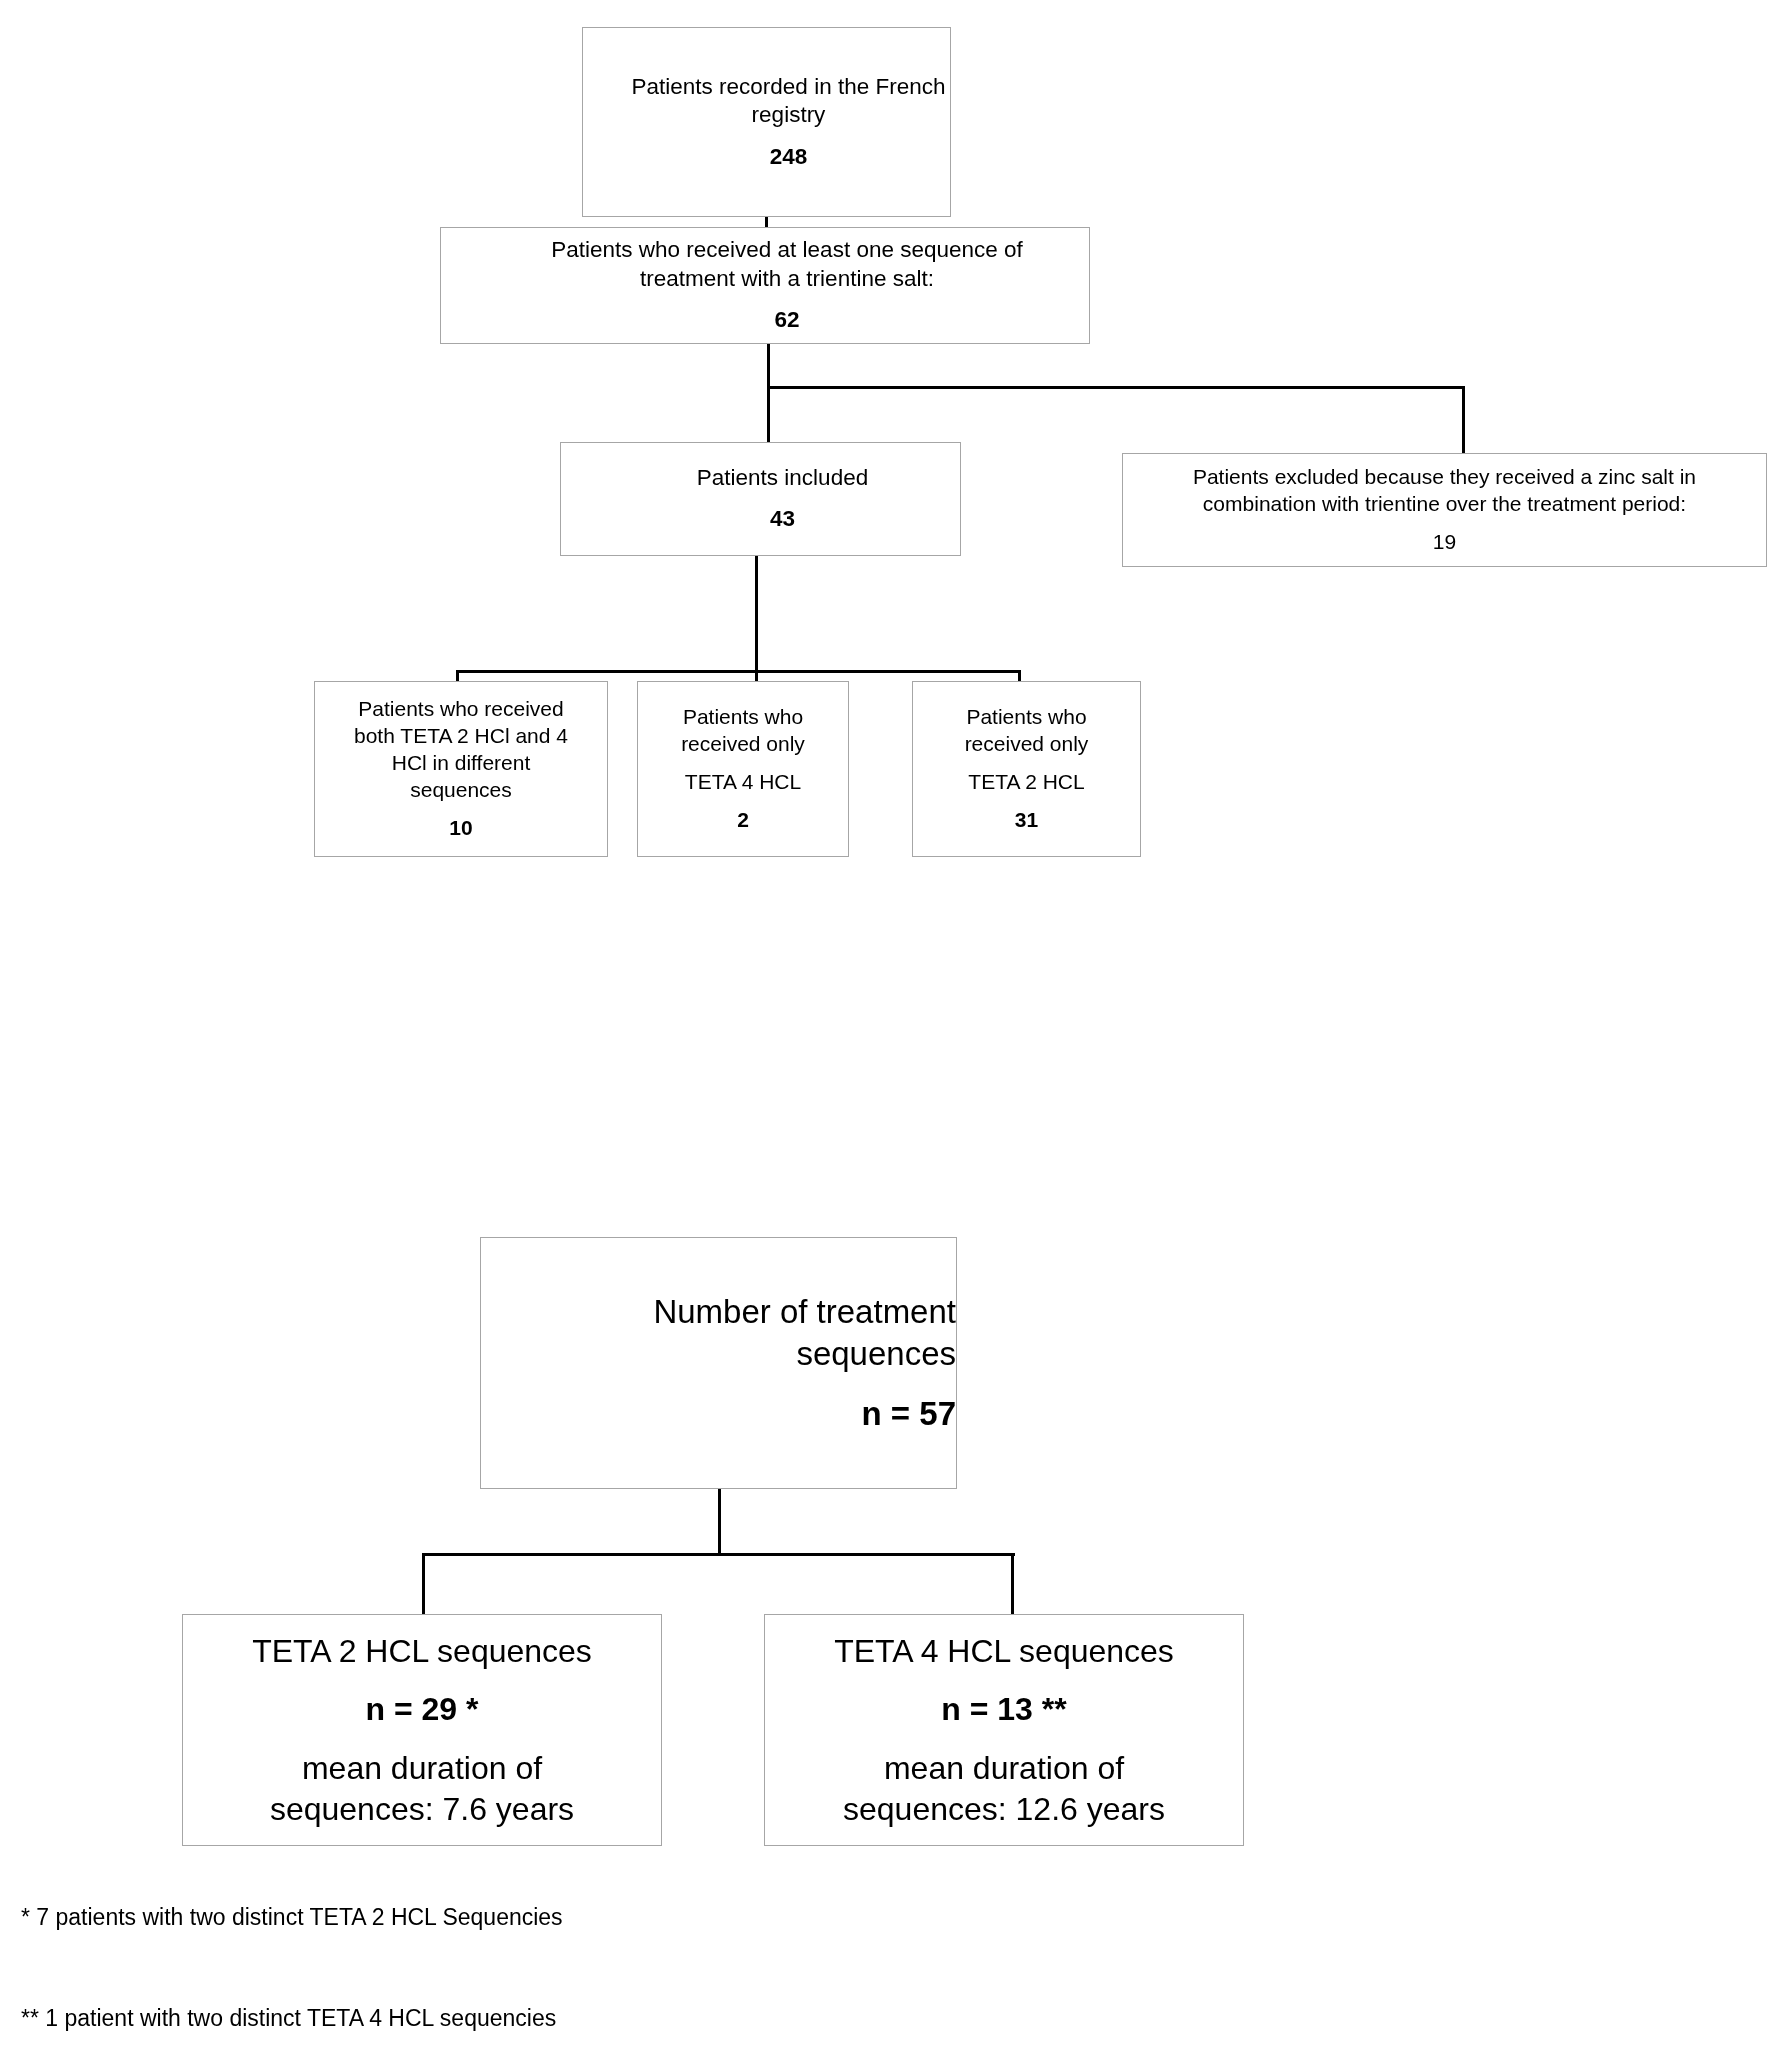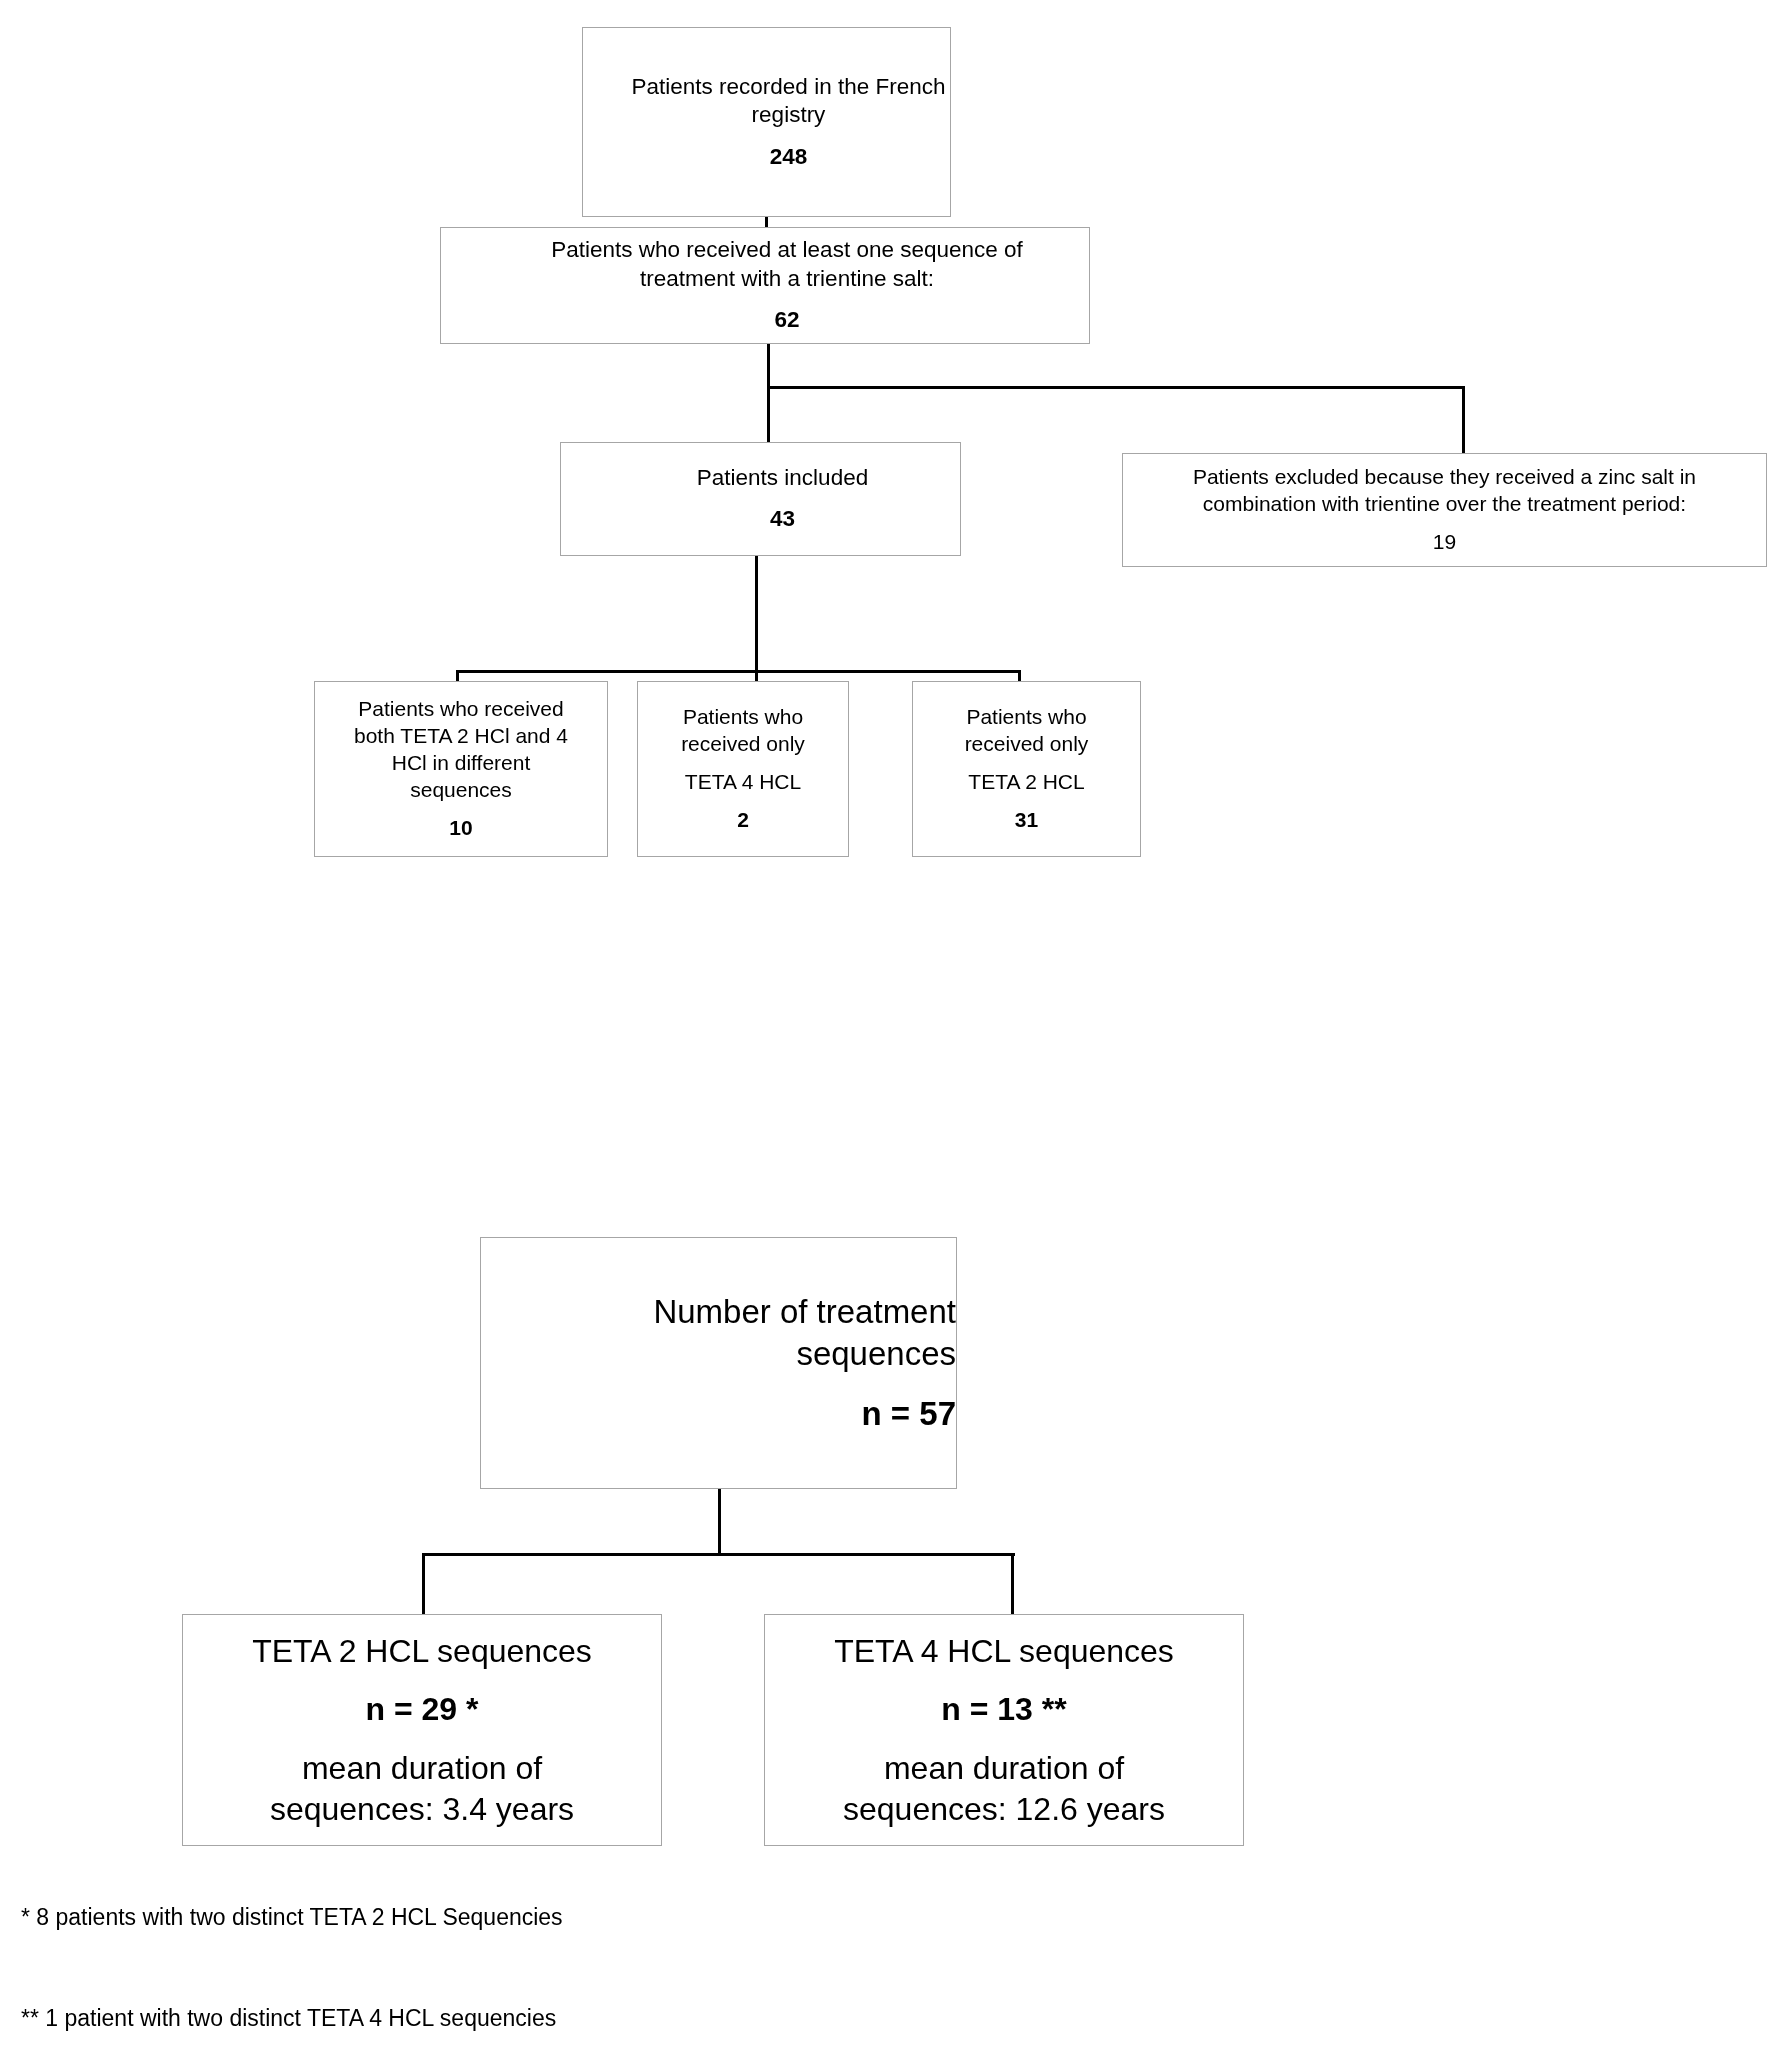--- a/index.html
+++ b/index.html
@@ -158,29 +158,29 @@
   <div class="conn h" style="left:422px; top:1553px; width:593px;"></div>
   <div class="conn v" style="left:422px; top:1553px; height:64px;"></div>
   <div class="conn v" style="left:1011px; top:1553px; height:64px;"></div>
 
   <div class="fbox t-lg" style="left:182px; top:1614px; width:480px; height:232px;">
     <span class="ln">TETA 2 HCL sequences</span>
     <span class="gap"></span>
     <span class="ln num">n = 29 *</span>
     <span class="gap"></span>
     <span class="ln">mean duration  of</span>
-    <span class="ln">sequences: 3.4 years</span>
+    <span class="ln">sequences: 7.6 years</span>
   </div>
 
   <div class="fbox t-lg" style="left:764px; top:1614px; width:480px; height:232px;align-items:flex-end;">
     <span class="ln">TETA 4 HCL sequences</span>
     <span class="gap"></span>
     <span class="ln num">n = 13 **</span>
     <span class="gap"></span>
     <span class="ln">mean duration  of</span>
     <span class="ln">sequences: 12.6 years</span>
   </div>
 
-  <div class="foot" style="left:21px; top:1904px;">* 8 patients with two distinct TETA 2 HCL Sequencies</div>
+  <div class="foot" style="left:21px; top:1904px;">* 7 patients with two distinct TETA 2 HCL Sequencies</div>
   <div class="foot" style="left:21px; top:2005px;">** 1 patient with two distinct TETA 4 HCL sequencies</div>
 
 </div>
 
 
 </body></html>

